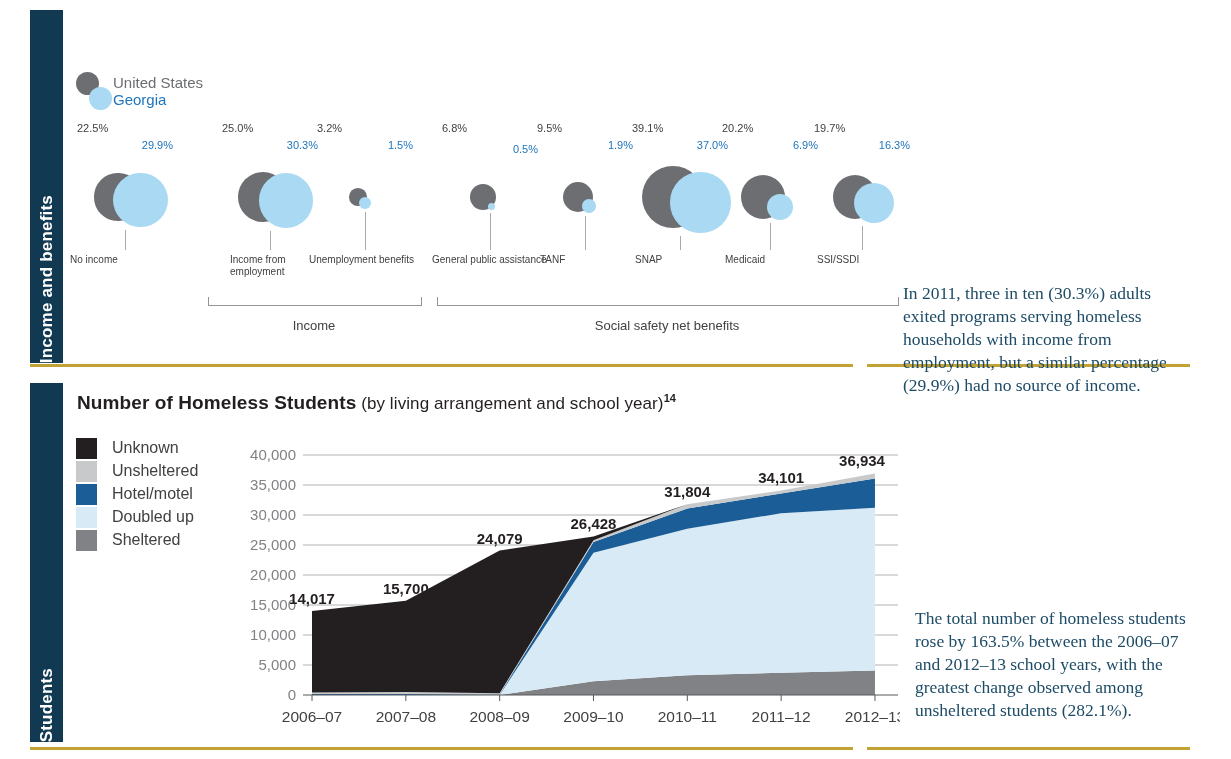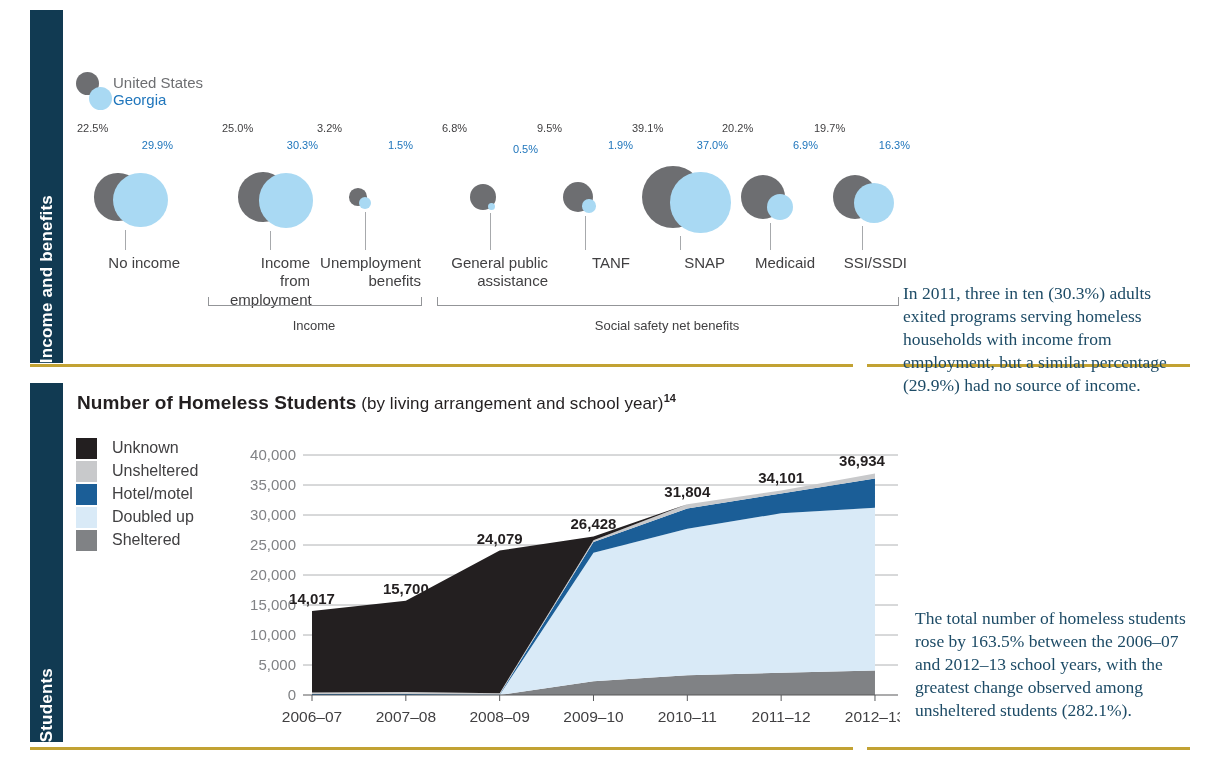--- a/index.html
+++ b/index.html
@@ -15,21 +15,21 @@
   .sec-title .light{font-weight:normal;font-size:17px;}
   .sup{font-size:11px;vertical-align:7px;font-weight:bold;}
   .annotation{position:absolute;width:276px;font-family:"Liberation Serif", serif;
               font-size:17.5px;line-height:1.32;color:#1d4b66;}
   
   .circle{position:absolute;border-radius:50%;}
   .pct{position:absolute;font-size:11px;white-space:nowrap;}
   .pct-us{color:#414042;text-align:left;}
   .pct-ga{color:#2076bc;text-align:right;}
   .leader{position:absolute;width:1px;background:#a7a9ac;}
-  .cat-label{position:absolute;font-size:15px;line-height:1.22;color:#414042;text-align:right;}
+  .cat-label{position:absolute;font-size:10px;line-height:1.22;color:#414042;text-align:left;}
   .bracket{position:absolute;height:8px;border-left:1.5px solid #939598;
            border-right:1.5px solid #939598;border-bottom:1.5px solid #939598;}
   .bracket-label{position:absolute;font-size:13px;color:#414042;text-align:center;}
   .toplegend-text{position:absolute;font-size:15px;white-space:nowrap;}
   
   .leg-row{position:absolute;left:76px;height:21px;}
   .leg-swatch{position:absolute;left:0;top:0;width:21px;height:21px;}
   .leg-text{position:absolute;left:36px;top:1px;font-size:16px;color:#414042;white-space:nowrap;}
 </style>
 </head>

